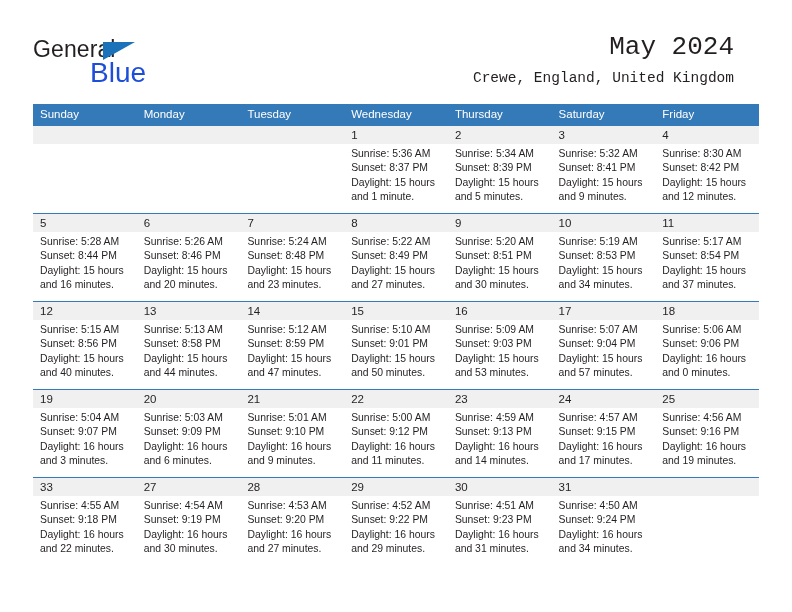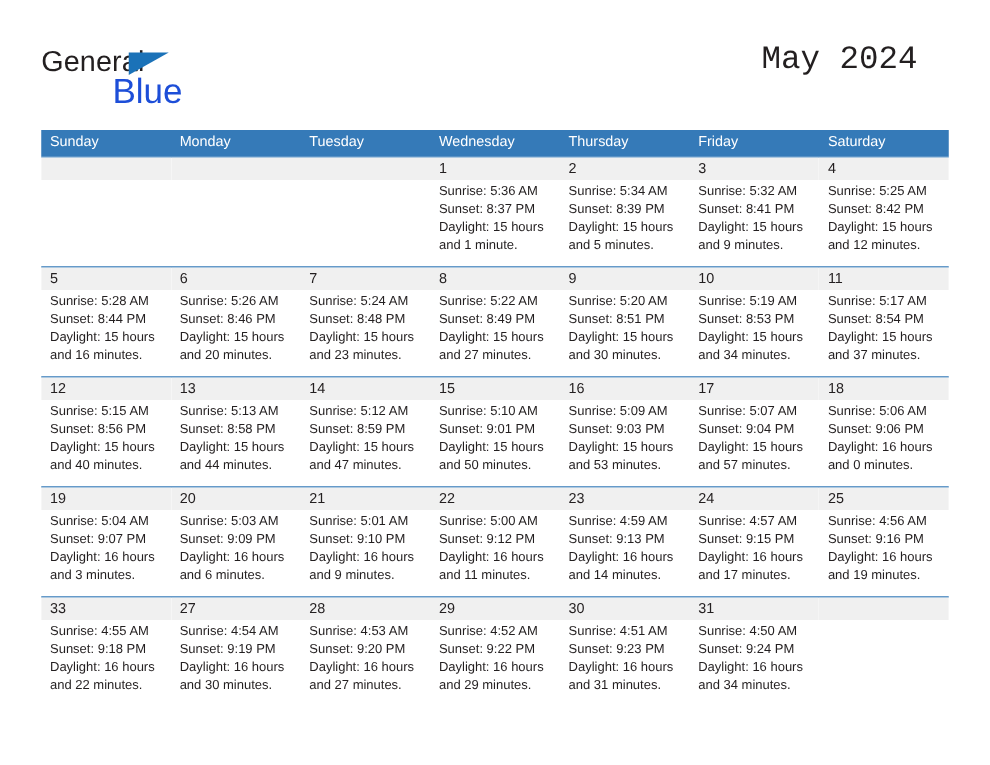--- a/index.html
+++ b/index.html
@@ -151,34 +151,35 @@
   <div class="header">
 
     <div class="logo">
       <span class="logo-general">General</span>
       <span class="logo-triangle"></span>
       <span class="logo-blue">Blue</span>
     </div>
 
     <div class="title-block">
       <div class="cal-title">May 2024</div>
+      <div class="cal-subtitle">Crewe, England, United Kingdom</div>
     </div>
 
   </div>
 
   <div class="calendar">
 
     <div class="weekdays">
       <div class="weekday">Sunday</div>
       <div class="weekday">Monday</div>
       <div class="weekday">Tuesday</div>
       <div class="weekday">Wednesday</div>
       <div class="weekday">Thursday</div>
+      <div class="weekday">Saturday</div>
       <div class="weekday">Friday</div>
-      <div class="weekday">Saturday</div>
     </div>
 
     <div class="week">
       <div class="day empty">
         <div class="day-number"></div>
         <div class="day-info">
           <div></div>
           <div></div>
           <div></div>
           <div></div>
@@ -225,21 +226,21 @@
         <div class="day-info">
           <div>Sunrise: 5:32 AM</div>
           <div>Sunset: 8:41 PM</div>
           <div>Daylight: 15 hours</div>
           <div>and 9 minutes.</div>
         </div>
       </div>
       <div class="day">
         <div class="day-number">4</div>
         <div class="day-info">
-          <div>Sunrise: 5:25 AM</div>
+          <div>Sunrise: 8:30 AM</div>
           <div>Sunset: 8:42 PM</div>
           <div>Daylight: 15 hours</div>
           <div>and 12 minutes.</div>
         </div>
       </div>
     </div>
 
     <div class="week">
       <div class="day">
         <div class="day-number">5</div>

